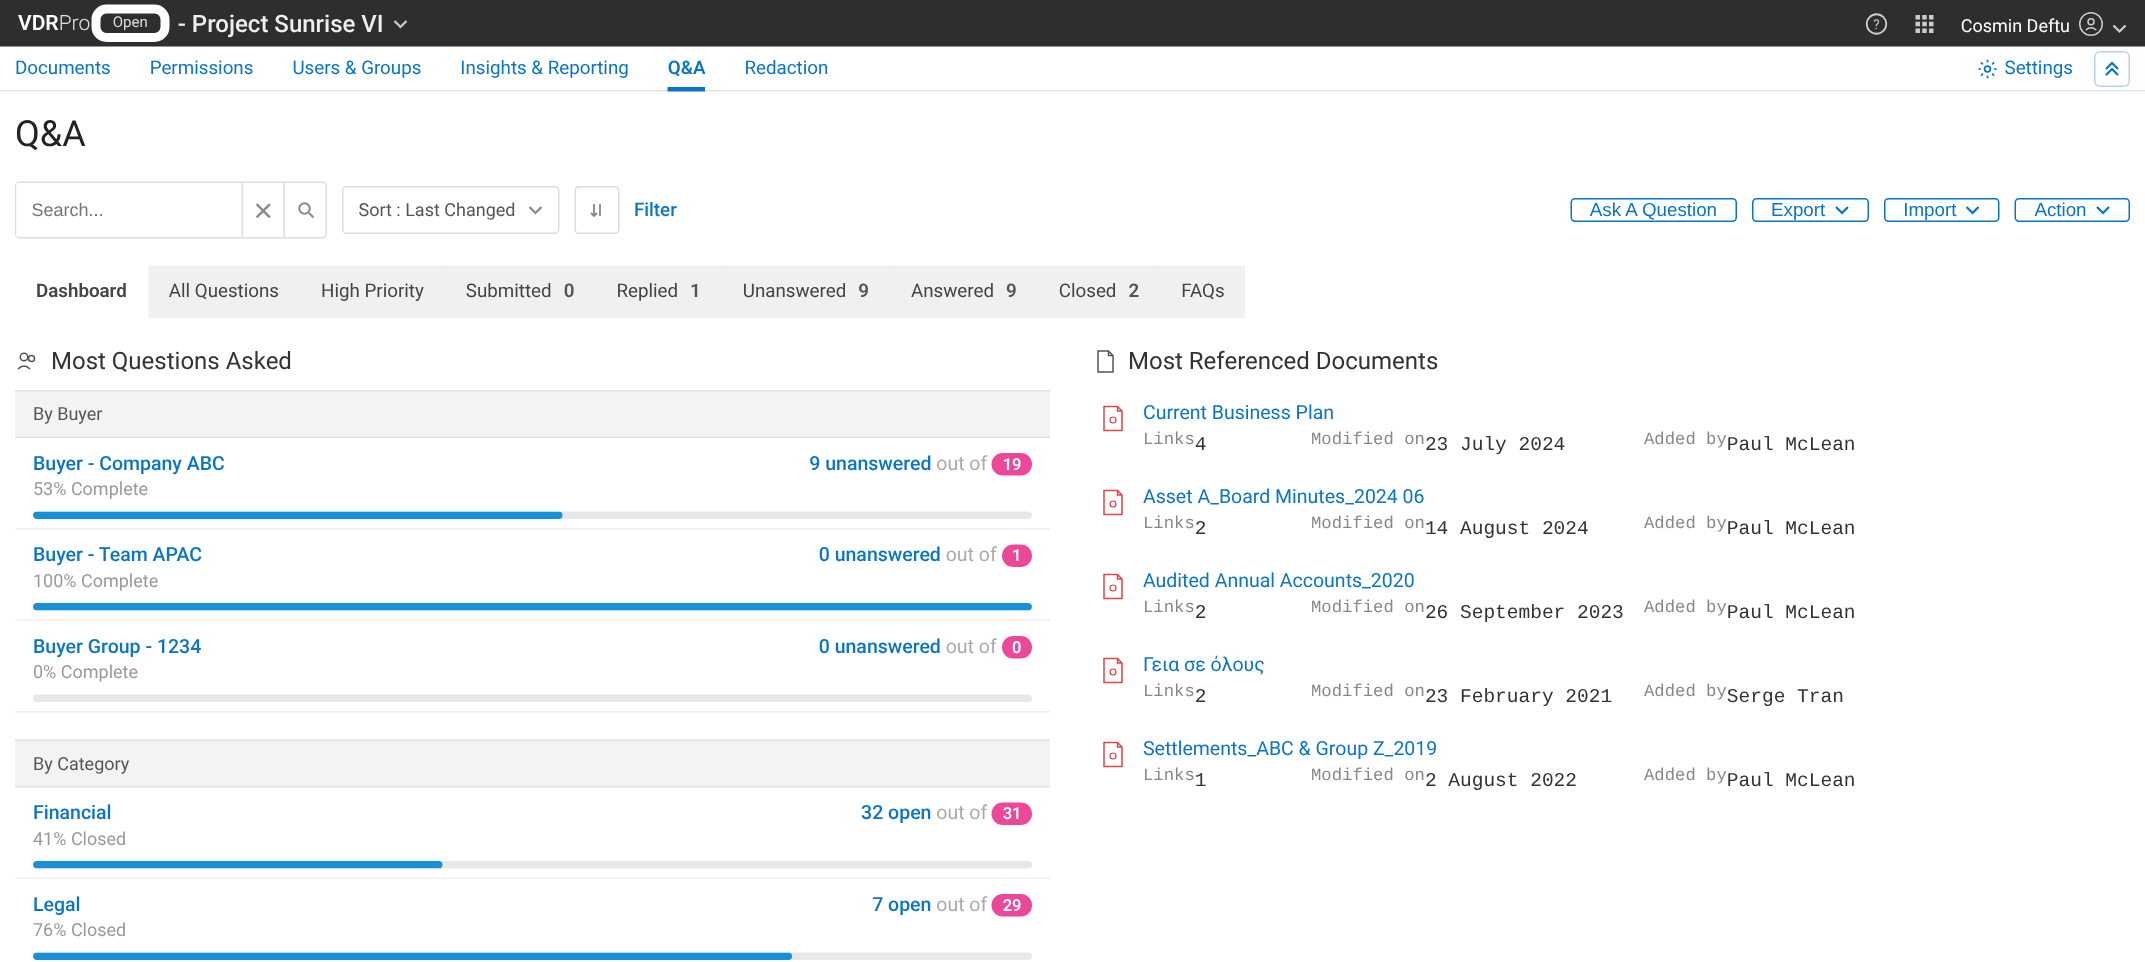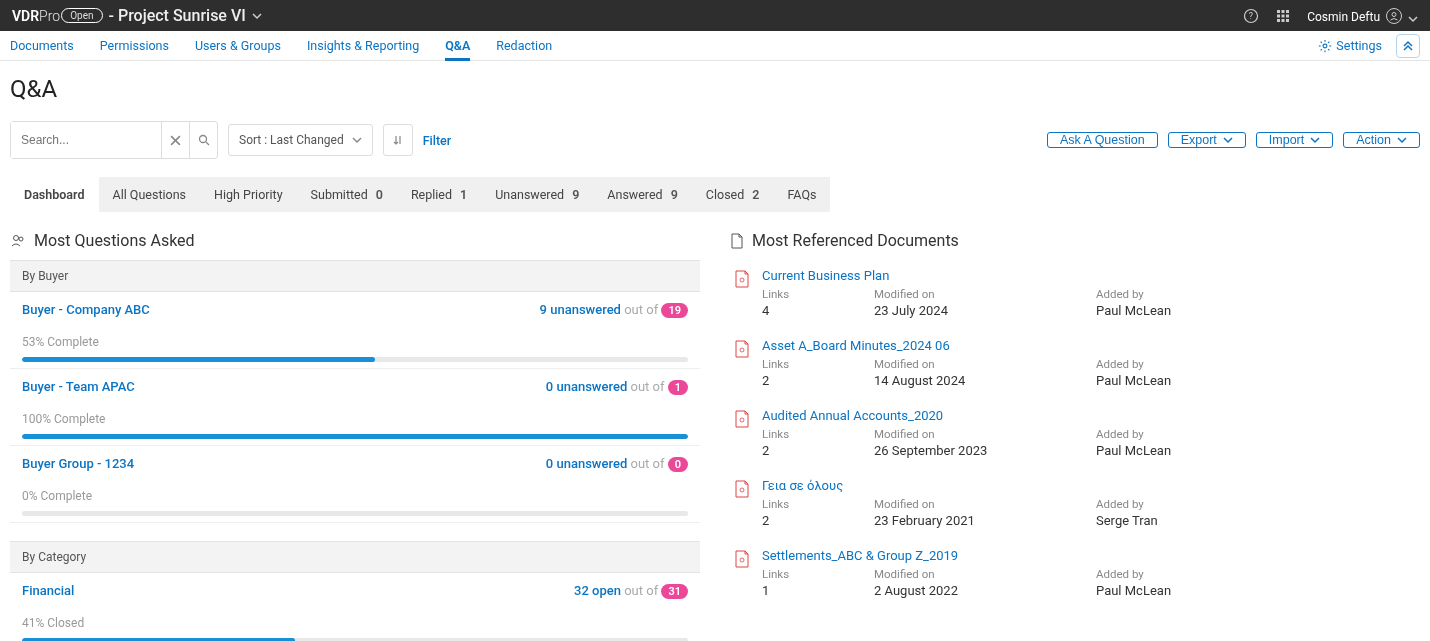--- a/index.html
+++ b/index.html
@@ -3,21 +3,21 @@
 <meta charset="utf-8">
 <style>
   * { box-sizing: border-box; margin: 0; padding: 0; }
   body { font-family: -apple-system, BlinkMacSystemFont, "Segoe UI", Roboto, Arial, sans-serif; font-size: 13px; color: #333; background: #fff; width: 1430px; }
   
   
   .topbar { background: #2e2e2e; color: #fff; height: 31px; display: flex; align-items: center; padding: 0 12px; }
   .logo { font-size: 14px; margin-right: 1px; }
   .logo b { font-weight: 600; }
   .project-pill { display: flex; align-items: center; gap: 6px; cursor: pointer; }
-  .open-badge { border: 1px solid #ffffff; border-radius: 10px; padding: 1px 8px; font-size: 10px; color: #ddd; }
+  .open-badge { border: 6px solid #ffffff; border-radius: 10px; padding: 1px 8px; font-size: 10px; color: #ddd; }
   .project-name { font-size: 16px; color: #eee; font-weight: 500; }
   .topbar-spacer { flex: 1; }
   .topbar-right { display: flex; align-items: center; gap: 16px; }
   .topbar-icon { width: 16px; height: 16px; opacity: 0.9; cursor: pointer; fill: #fff; }
   .user-chip { display: flex; align-items: flex-end; gap: 6px; font-size: 12px; cursor: pointer; }
   .avatar-circle { width: 16px; height: 16px; border: 1px solid #ccc; border-radius: 50%; display: inline-flex; align-items: center; justify-content: center; }
   
   
   .navrow { border-bottom: 1px solid #e5e5e5; height: 30px; display: flex; align-items: center; padding: 0 10px; }
   .navlink { color: #0b74c4; margin-right: 26px; font-size: 12.5px; cursor: pointer; padding: 7px 0; }
@@ -50,37 +50,37 @@
   
   .dash { display: flex; gap: 30px; }
   .col { flex: 1; min-width: 0; }
   .col-header { display: flex; align-items: center; gap: 8px; font-size: 16px; color: #333; margin-bottom: 10px; }
   
   .group-label { background: #f3f3f3; border-top: 1px solid #e2e2e2; border-bottom: 1px solid #e2e2e2; padding: 8px 12px; font-size: 12px; color: #555; }
   
   .q-row { padding: 10px 12px 6px 12px; border-bottom: 1px solid #eee; }
   .q-top { display: flex; justify-content: space-between; align-items: flex-start; }
   .q-name { color: #0b74c4; font-size: 13px; font-weight: 500; cursor: pointer; }
-  .q-sub { color: #999; font-size: 12px; margin-top: 18px; }
+  .q-sub { color: #999; font-size: 12px; margin-top: 2px; }
   .q-stat { text-align: right; white-space: nowrap; }
   .q-stat .u { color: #0b74c4; font-weight: 500; }
   .q-stat .o { color: #aaa; }
   .pill { background: #ec4899; color: #fff; border-radius: 10px; padding: 1px 7px; font-size: 11px; font-weight: 600; display: inline-block; min-width: 20px; text-align: center; }
   .progress { height: 5px; background: #e8e8e8; border-radius: 3px; margin-top: 8px; overflow: hidden; }
   .progress-fill { height: 100%; background: #1890d8; border-radius: 3px; }
   
   .col-gap { height: 18px; }
   
   
   .doc-row { display: flex; gap: 10px; padding: 8px 4px 12px 4px; }
   .doc-icon { width: 18px; flex-shrink: 0; margin-top: 2px; }
   .doc-body { flex: 1; }
   .doc-name { color: #0b74c4; font-size: 13px; cursor: pointer; margin-bottom: 4px; }
   .doc-meta { display: flex; }
-  .meta-col { display: flex; flex-direction: column; }
+  .meta-col { display: flex; flex-direction: row; font-family: Liberation Mono, monospace; }
   .meta-col.links { width: 112px; }
   .meta-col.mod { width: 222px; }
   .meta-col.added { flex: 1; }
   .meta-label { color: #888; font-size: 11.5px; }
   .meta-val { color: #333; font-size: 13px; margin-top: 2px; }
   
   svg.chev { width: 10px; height: 10px; }
 </style>
 </head>
 <body>

